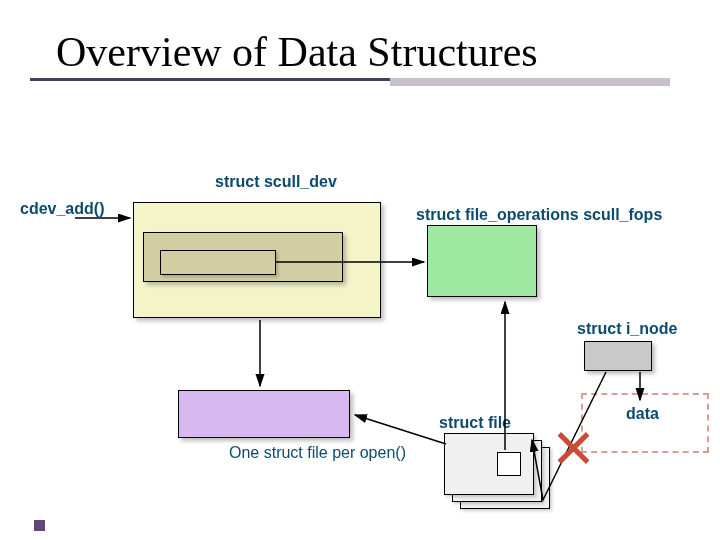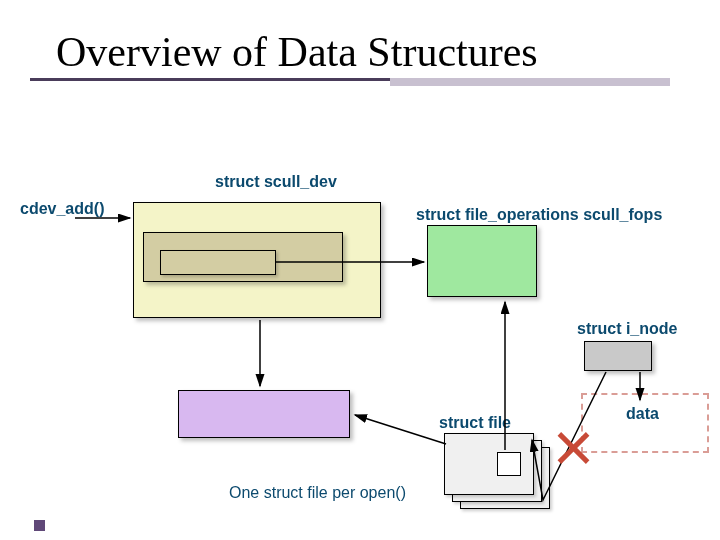--- a/index.html
+++ b/index.html
@@ -39,21 +39,21 @@
 </div>
 
 <div class="label" style="left:215px; top:173px;">struct scull_dev</div>
 <div class="label" style="left:20px; top:200px;">cdev_add()</div>
 <div class="label" style="left:203px; top:213px;">struct cdev</div>
 <div class="label" style="left:416px; top:206px;">struct file_operations scull_fops</div>
 <div class="label" style="left:577px; top:320px;">struct i_node</div>
 <div class="label" style="left:247px; top:403px; font-weight:bold;">data</div>
 <div class="label" style="left:626px; top:405px; font-weight:bold;">data</div>
 <div class="label" style="left:439px; top:414px;">struct file</div>
-<div class="label" style="left:229px; top:484px; font-weight:normal;">One struct file per open()</div>
+<div class="label" style="left:229px; top:444px; font-weight:normal;">One struct file per open()</div>
 
 <div class="box scull-dev"></div>
 <div class="box cdev"></div>
 <div class="box cdev-inner"></div>
 <div class="box fops"></div>
 <div class="box inode"></div>
 <div class="box data"></div>
 <div class="dashed"></div>
 
 <div class="file-stack">

